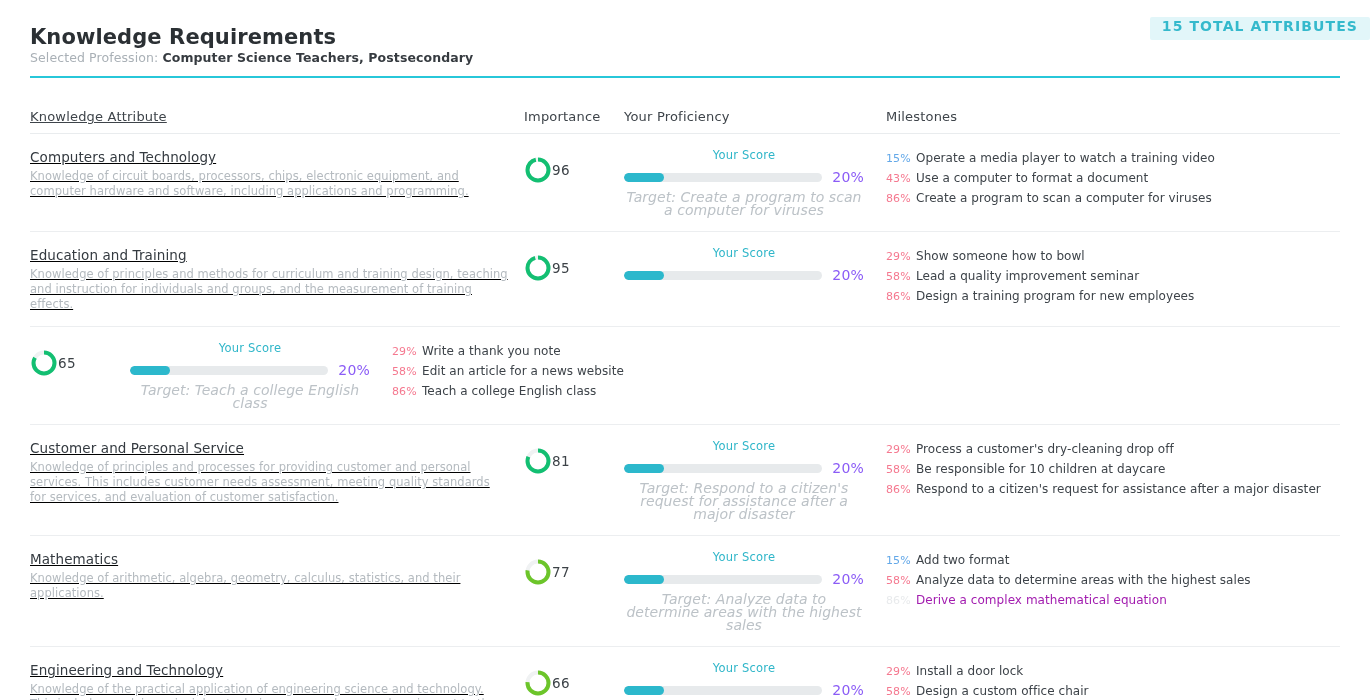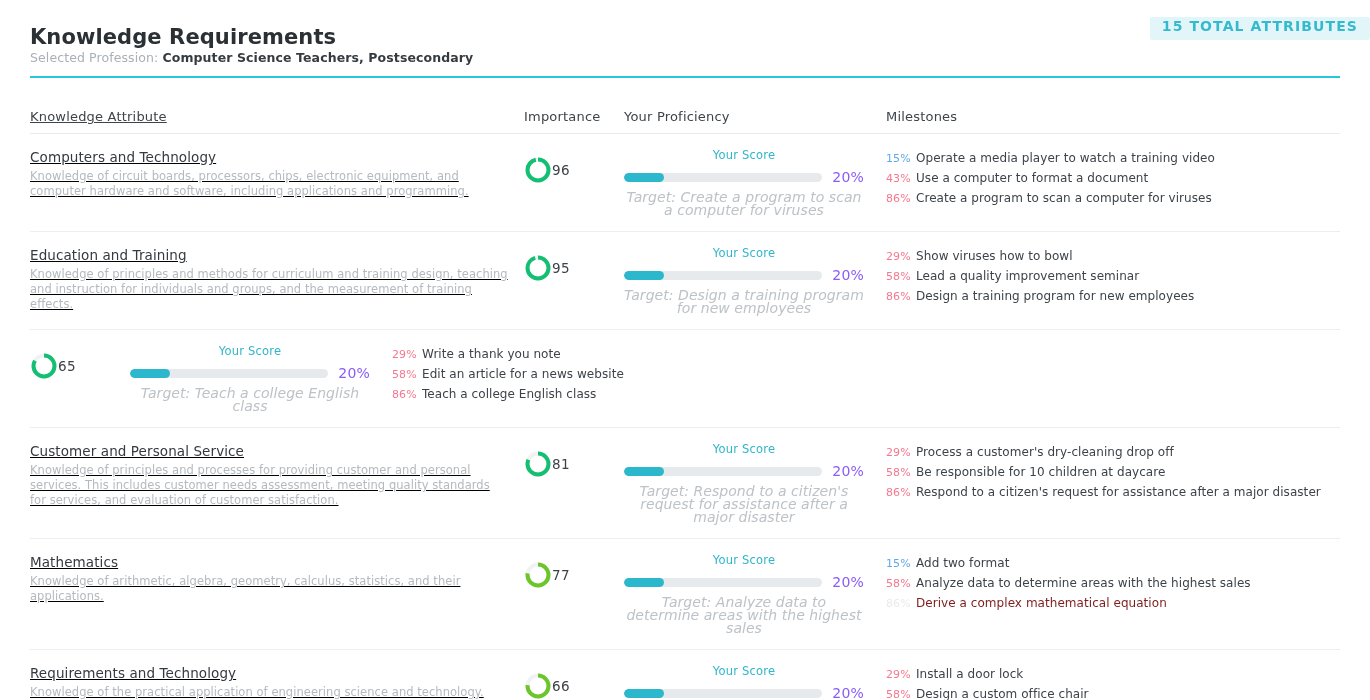--- a/index.html
+++ b/index.html
@@ -100,21 +100,21 @@
     font-size: 12px; line-height: 19px; letter-spacing: .05px;
     margin-bottom: 1px;
   }
   .m-pct {
     flex: 0 0 30px; font-size: 11px; letter-spacing: .1px;
   }
   .m-text { color: #3d4349; }
   .milestone.tone-blue  .m-pct { color: #63a8e8; }
   .milestone.tone-pink  .m-pct { color: #f5788f; }
   .milestone.tone-muted .m-pct  { color: #e8eaec; }
-  .milestone.tone-muted .m-text { color: #7f1d1d; }
+  .milestone.tone-muted .m-text { color: #a21caf; }
 </style>
 </head>
 <body>
 
 <div class="page">
 
   <div class="header">
     <div class="header-title">Knowledge Requirements</div>
     <div class="header-sub">
       <span>Selected Profession:</span>
@@ -186,26 +186,25 @@
             <div class="imp-value">95</div>
           </div>
           <div class="col-prof prof-cell">
             <div class="prof-label">Your Score</div>
             <div class="prof-barline">
               <div class="bar-track">
                 <div class="bar-fill" style="width: 20%;"></div>
               </div>
               <div class="bar-pct">20%</div>
             </div>
-            <div class="prof-target">Target: Design a training program for new employees</div>
           </div>
           <div class="col-miles miles-cell">
             <div class="milestone tone-pink">
               <span class="m-pct">29%</span>
-              <span class="m-text">Show viruses how to bowl</span>
+              <span class="m-text">Show someone how to bowl</span>
             </div>
             <div class="milestone tone-pink">
               <span class="m-pct">58%</span>
               <span class="m-text">Lead a quality improvement seminar</span>
             </div>
             <div class="milestone tone-pink">
               <span class="m-pct">86%</span>
               <span class="m-text">Design a training program for new employees</span>
             </div>
           </div>
@@ -318,21 +317,21 @@
               <span class="m-text">Analyze data to determine areas with the highest sales</span>
             </div>
             <div class="milestone tone-muted">
               <span class="m-pct">86%</span>
               <span class="m-text">Derive a complex mathematical equation</span>
             </div>
           </div>
         </div>
         <div class="row">
           <div class="col-attr">
-            <div class="row-attr-name">Requirements and Technology</div>
+            <div class="row-attr-name">Engineering and Technology</div>
             <div class="row-attr-desc">Knowledge of the practical application of engineering science and technology. This includes applying principles, techniques, procedures, and equipment to the design and production of various goods and services.</div>
           </div>
           <div class="col-imp imp-cell">
             <div class="ring">
               <svg width="28" height="28" viewBox="0 0 28 28">
                 <circle cx="14" cy="14" r="10.5" fill="none" stroke="#f0f2f3" stroke-width="4"></circle>
                 <circle cx="14" cy="14" r="10.5" fill="none" stroke="#6cc52a" stroke-width="4" stroke-dasharray="50.1398187512931 15.833626974092558" stroke-linecap="butt"></circle>
               </svg>
             </div>
             <div class="imp-value">66</div>

